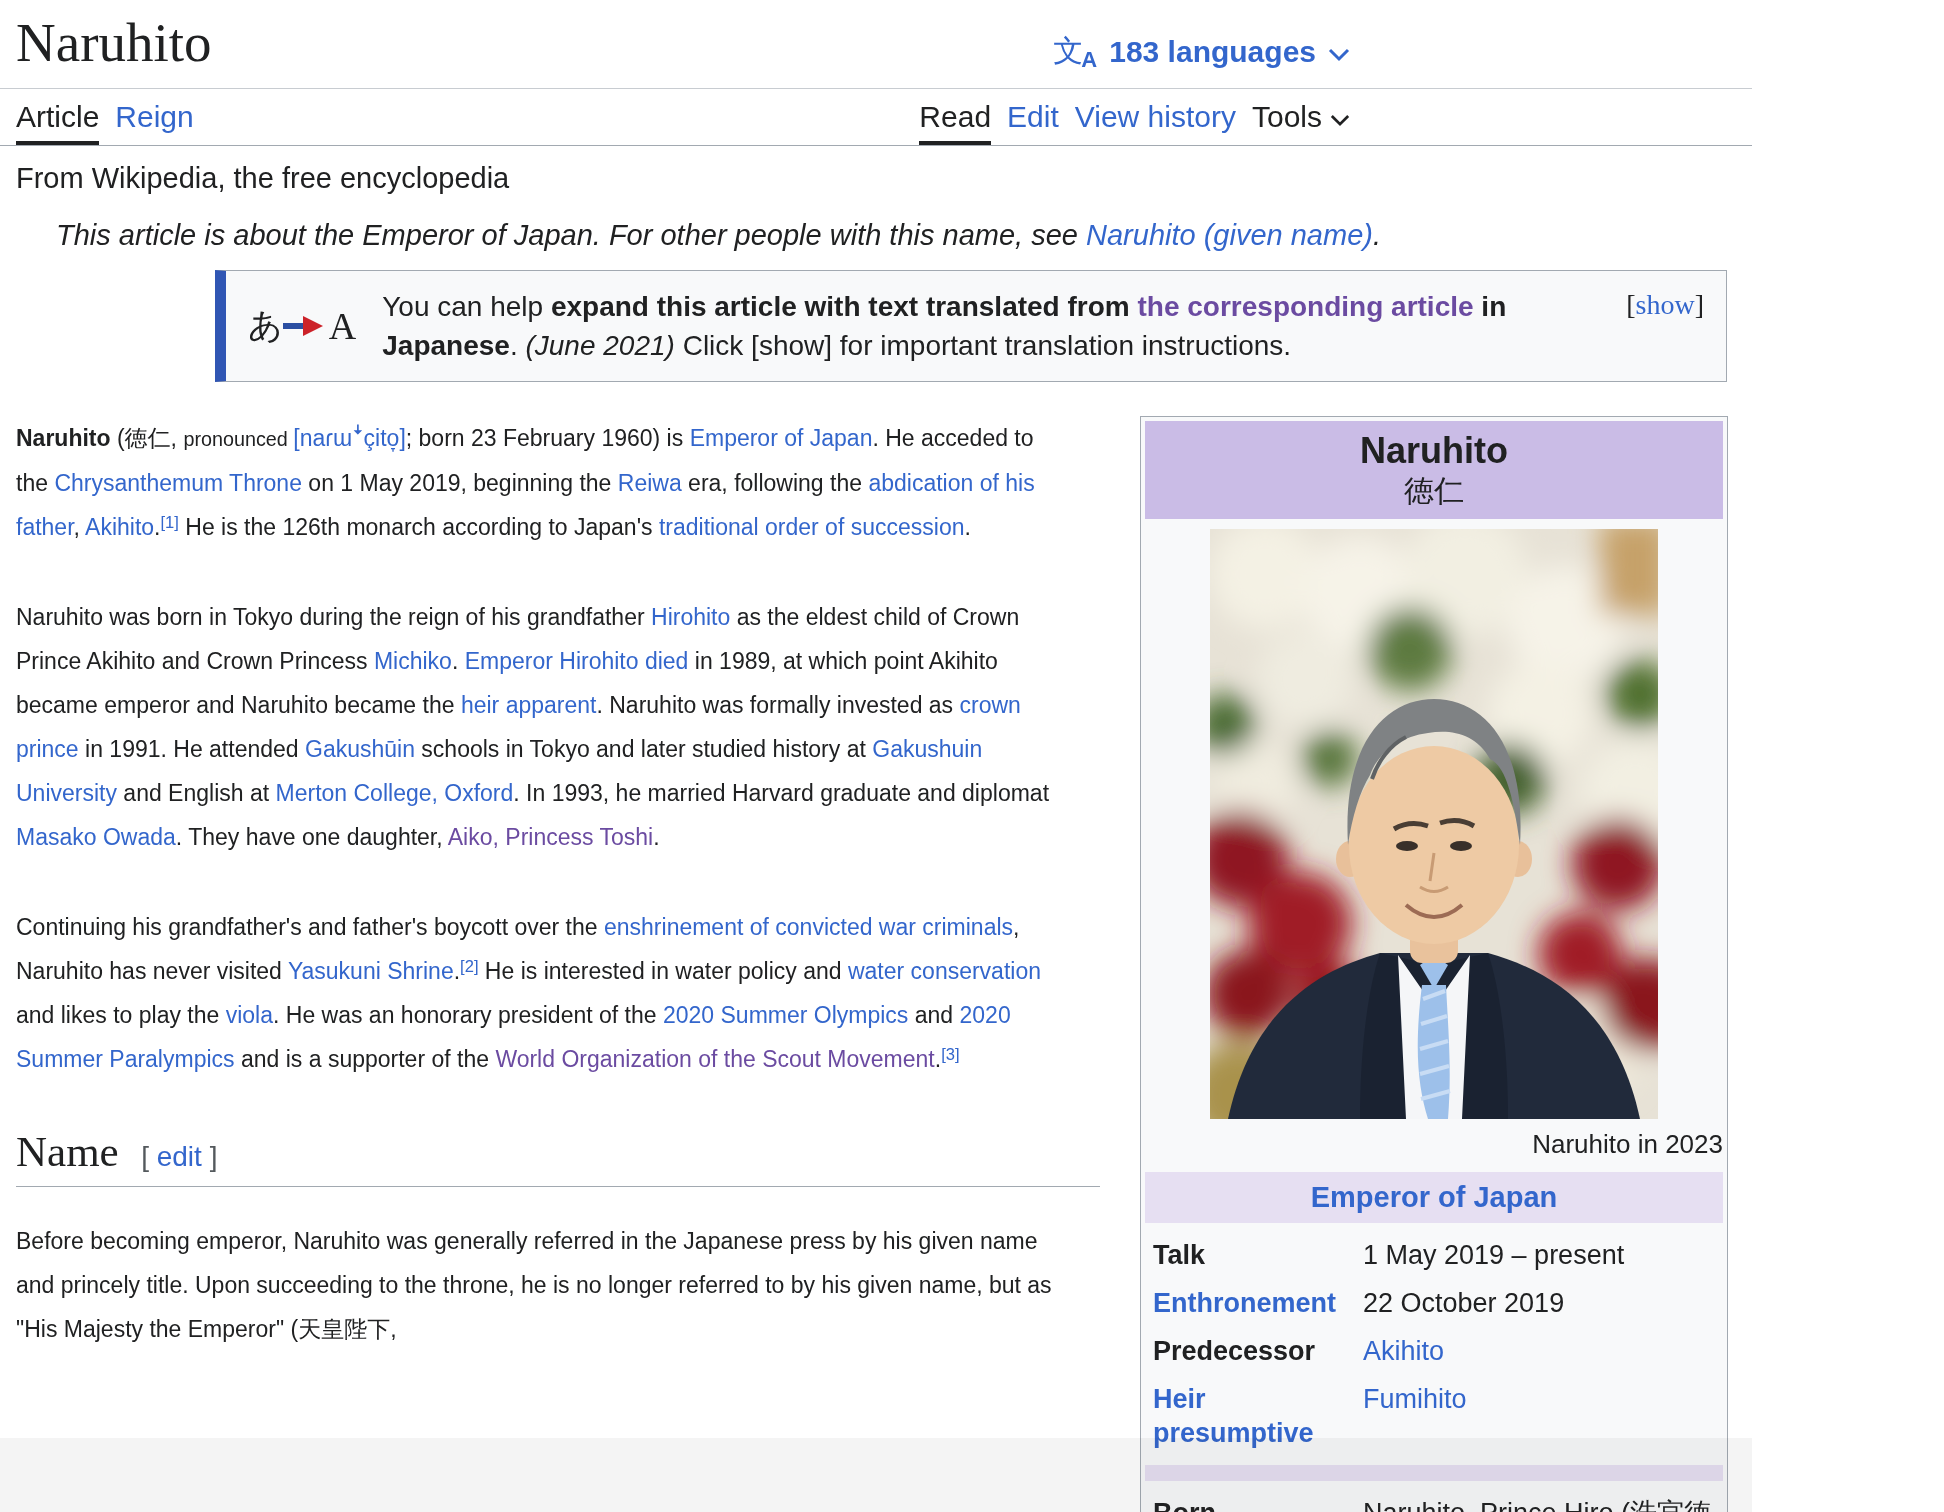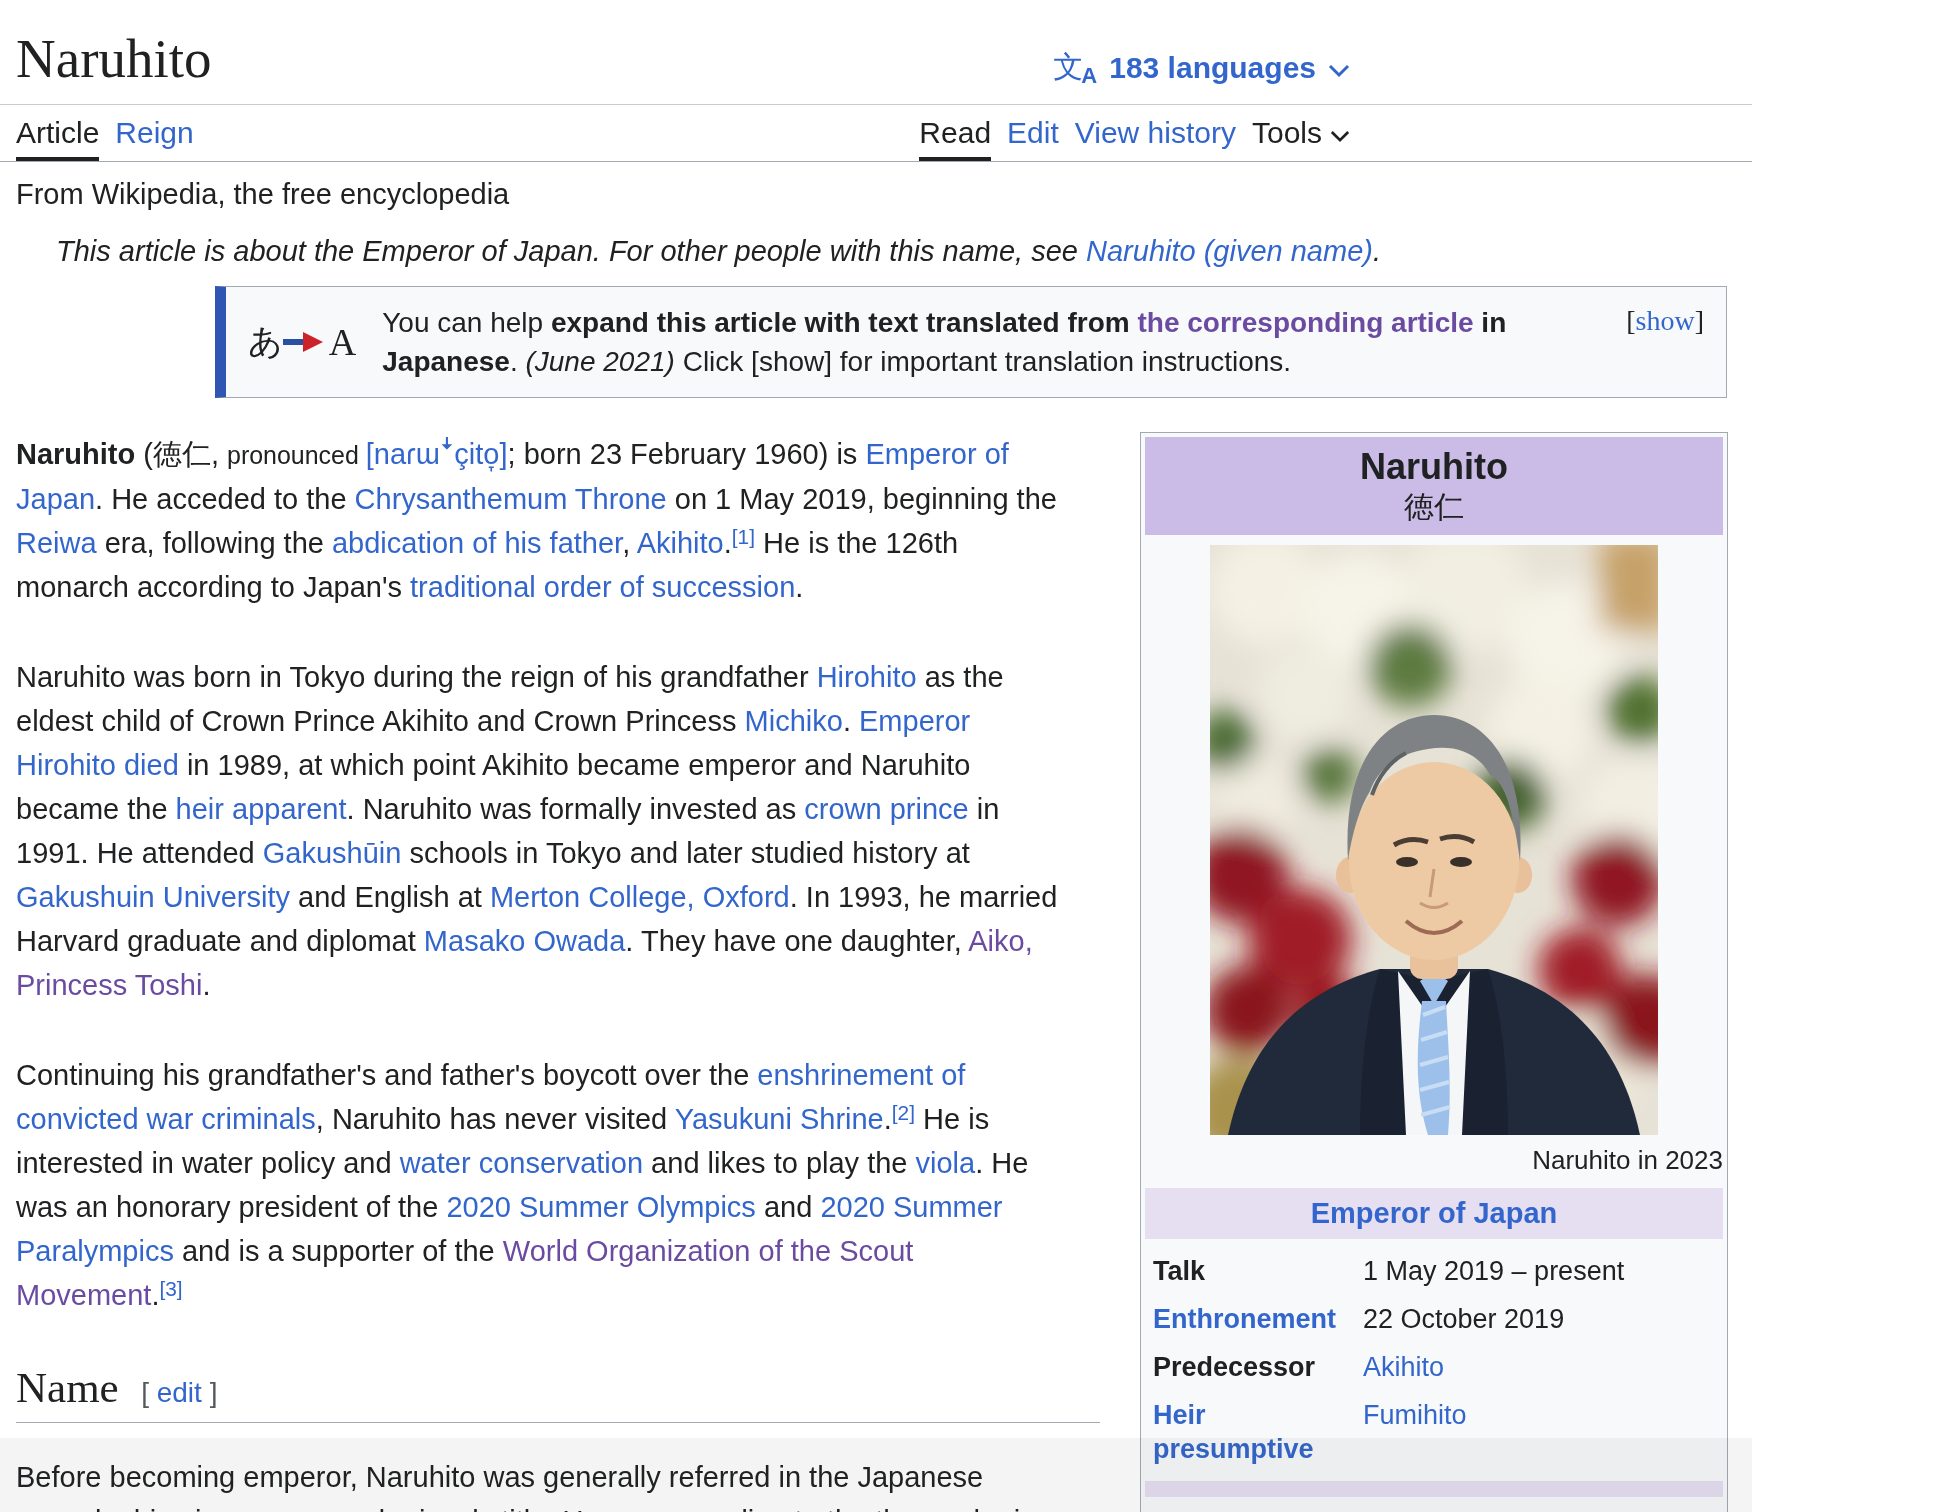--- a/index.html
+++ b/index.html
@@ -1,17 +1,17 @@
 <!DOCTYPE html>
 <html><head>
 <meta charset="utf-8">
 <style>
   html,body{margin:0;padding:0;background:#fff;}
   .page{position:relative;width:1752px;height:1512px;overflow:hidden;box-sizing:border-box;
-        font-family:"Liberation Sans","DejaVu Sans",sans-serif;color:#202122;padding-top:26px;}
+        font-family:"Liberation Sans","DejaVu Sans",sans-serif;color:#202122;padding-top:10px;}
   a,.link{color:#3366cc;text-decoration:none;cursor:pointer;}
   
   .header-row{display:flex;justify-content:space-between;align-items:flex-end;
               padding:4px 402px 16px 16px;border-bottom:1px solid #c8ccd1;}
   .page-title{font-family:"Liberation Serif","DejaVu Serif",serif;font-size:55px;line-height:58px;font-weight:400;margin:0;}
   .lang-btn{display:flex;align-items:center;gap:10px;color:#3366cc;font-size:30px;font-weight:600;}
   .lang-ico{position:relative;font-size:30px;font-weight:400;}
   .lang-ico .a{font-size:22px;font-weight:700;position:relative;top:6px;left:-2px;}
   .chev{display:inline-block;margin-left:2px;}
   
@@ -29,21 +29,21 @@
             border:1px solid #a2a9b1;border-left:11px solid #3056b4;
             padding:16px 22px;display:flex;align-items:center;gap:10px;}
   .tb-icon{display:flex;align-items:center;flex:0 0 auto;}
   .tb-icon .hira{font-size:34px;}
   .tb-icon .lat{font-family:"Liberation Serif",serif;font-size:38px;}
   .tb-text{flex:1;font-size:28px;line-height:39px;padding-left:16px;}
   .tb-show{font-size:28px;white-space:nowrap;align-self:flex-start;margin-top:2px;font-family:Liberation Serif, serif;}
   .tb-show .br{color:#202122;}
   
   .content{margin:34px 16px 0;position:relative;}
-  .content p{max-width:1046px;font-size:29px;line-height:44px;margin:4px 0 46px;}
+  .content p{max-width:1046px;font-size:23px;line-height:44px;margin:4px 0 46px;}
   .seg-b{font-weight:700;}
   .seg-l{color:#3366cc;}
   .seg-v{color:#6b4ba1;}
   .seg-vb{color:#6b4ba1;font-weight:700;}
   .seg-i{font-style:italic;}
   .seg-sm{font-size:0.86em;}
   .seg-r{color:#3366cc;font-size:0.72em;position:relative;top:-0.45em;line-height:0;}
   .sec-h{overflow:hidden;border-bottom:1px solid #a2a9b1;margin:10px 0 32px;padding-bottom:10px;}
   .sec-h .t{font-family:Liberation Serif, serif;font-size:43px;font-weight:400;}
   .sec-h .edit{font-size:28px;margin-left:18px;}

